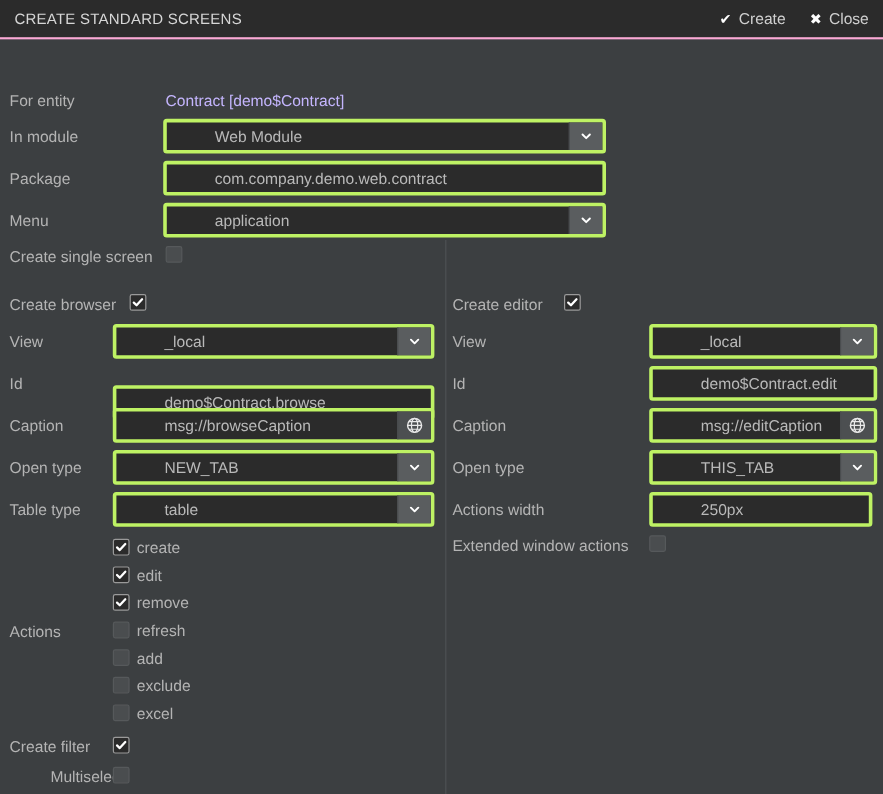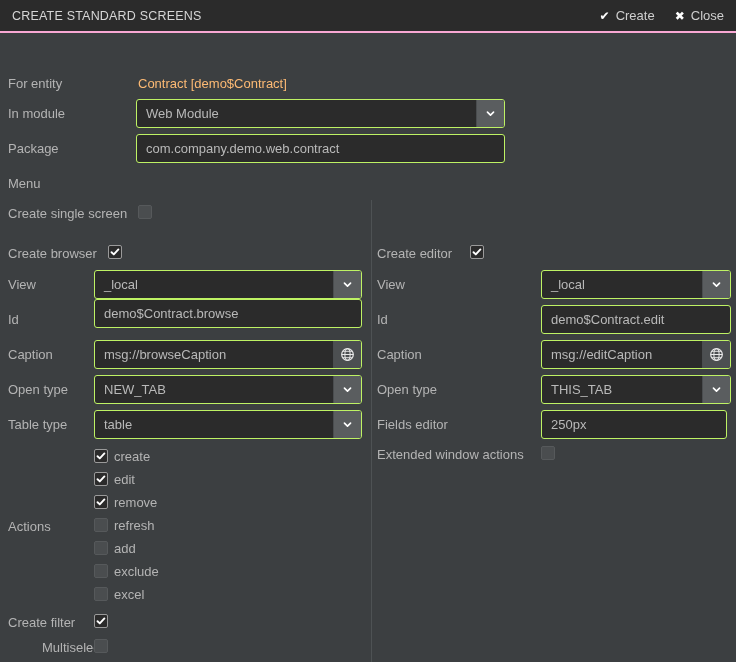--- a/index.html
+++ b/index.html
@@ -59,36 +59,37 @@
   
   .lbl {
     position: absolute;
     color: #b4b4b4;
     font-size: 13px;
     line-height: 16px;
     white-space: nowrap;
   }
   .static-val {
     position: absolute;
-    color: #fdba74;
+    color: #c4b5fd;
     font-size: 13px;
     line-height: 16px;
     white-space: nowrap;
   }
 
   
   .field {
     position: absolute;
     height: 29px;
     background: #2b2b2b;
-    border: 1px solid #bef264;
+    border: 3px solid #bef264;
     border-radius: 3px;
     box-sizing: border-box;
     display: flex; align-items: center;
     overflow: hidden;
+    padding-left: 31px;
   }
   .field .val {
     padding-left: 9px;
     color: #b9b9b9;
     font-size: 13px;
     white-space: nowrap;
     overflow: hidden;
     flex: 1;
   }
   
@@ -169,20 +170,28 @@
         </svg>
     </span>
   </div>
 
   <div class="lbl" style="left:8px; top:108px;">Package</div>
   <div class="field" style="left:136px; top:101px; width:369px;">
     <span class="val">com.company.demo.web.contract</span>
   </div>
 
   <div class="lbl" style="left:8px; top:143px;">Menu</div>
+  <div class="field" style="left:136px; top:136px; width:369px;">
+    <span class="val">application</span>
+    <span class="combo-btn">
+      <svg class="chev" viewBox="0 0 10 10">
+          <path d="M1.6 3.4 L5 6.8 L8.4 3.4" stroke="#ffffff" stroke-width="1.8" fill="none" stroke-linecap="round" stroke-linejoin="round"></path>
+        </svg>
+    </span>
+  </div>
 
   <div class="lbl" style="left:8px; top:173px;">Create single screen</div>
   <div class="cb unchecked" style="left:138px; top:172px;"></div>
 
   <div class="lbl" style="left:8px; top:213px;">Create browser</div>
   <div class="cb checked" style="left:108px; top:212px;">
     <svg width="10" height="10" viewBox="0 0 10 10">
         <path d="M1.5 5.2 L3.8 7.4 L8.4 2.4" stroke="#ffffff" stroke-width="1.9" fill="none" stroke-linecap="round" stroke-linejoin="round"></path>
       </svg>
   </div>
@@ -191,21 +200,21 @@
   <div class="field" style="left:94px; top:237px; width:268px;">
     <span class="val">_local</span>
     <span class="combo-btn">
       <svg class="chev" viewBox="0 0 10 10">
           <path d="M1.6 3.4 L5 6.8 L8.4 3.4" stroke="#ffffff" stroke-width="1.8" fill="none" stroke-linecap="round" stroke-linejoin="round"></path>
         </svg>
     </span>
   </div>
 
   <div class="lbl" style="left:8px; top:279px;">Id</div>
-  <div class="field" style="left:94px; top:266px; width:268px;">
+  <div class="field" style="left:94px; top:288px; width:268px;">
     <span class="val">demo$Contract.browse</span>
   </div>
 
   <div class="lbl" style="left:8px; top:314px;">Caption</div>
   <div class="field" style="left:94px; top:307px; width:268px;">
     <span class="val">msg://browseCaption</span>
     <span class="globe-btn">
       <svg width="15" height="15" viewBox="0 0 16 16">
         <circle cx="8" cy="8" r="6.2" stroke="#e8e8e8" stroke-width="1.3" fill="none"></circle>
         <ellipse cx="8" cy="8" rx="2.8" ry="6.2" stroke="#e8e8e8" stroke-width="1.1" fill="none"></ellipse>
@@ -320,21 +329,21 @@
   <div class="lbl" style="left:377px; top:349px;">Open type</div>
   <div class="field" style="left:541px; top:342px; width:190px;">
     <span class="val">THIS_TAB</span>
     <span class="combo-btn">
       <svg class="chev" viewBox="0 0 10 10">
           <path d="M1.6 3.4 L5 6.8 L8.4 3.4" stroke="#ffffff" stroke-width="1.8" fill="none" stroke-linecap="round" stroke-linejoin="round"></path>
         </svg>
     </span>
   </div>
 
-  <div class="lbl" style="left:377px; top:384px;">Fields editor</div>
+  <div class="lbl" style="left:377px; top:384px;">Actions width</div>
   <div class="field" style="left:541px; top:377px; width:186px;">
     <span class="val">250px</span>
   </div>
 
   <div class="lbl" style="left:377px; top:414px;">Extended window actions</div>
   <div class="cb unchecked" style="left:541px; top:413px;"></div>
 
 </div>
 
 </body></html>

